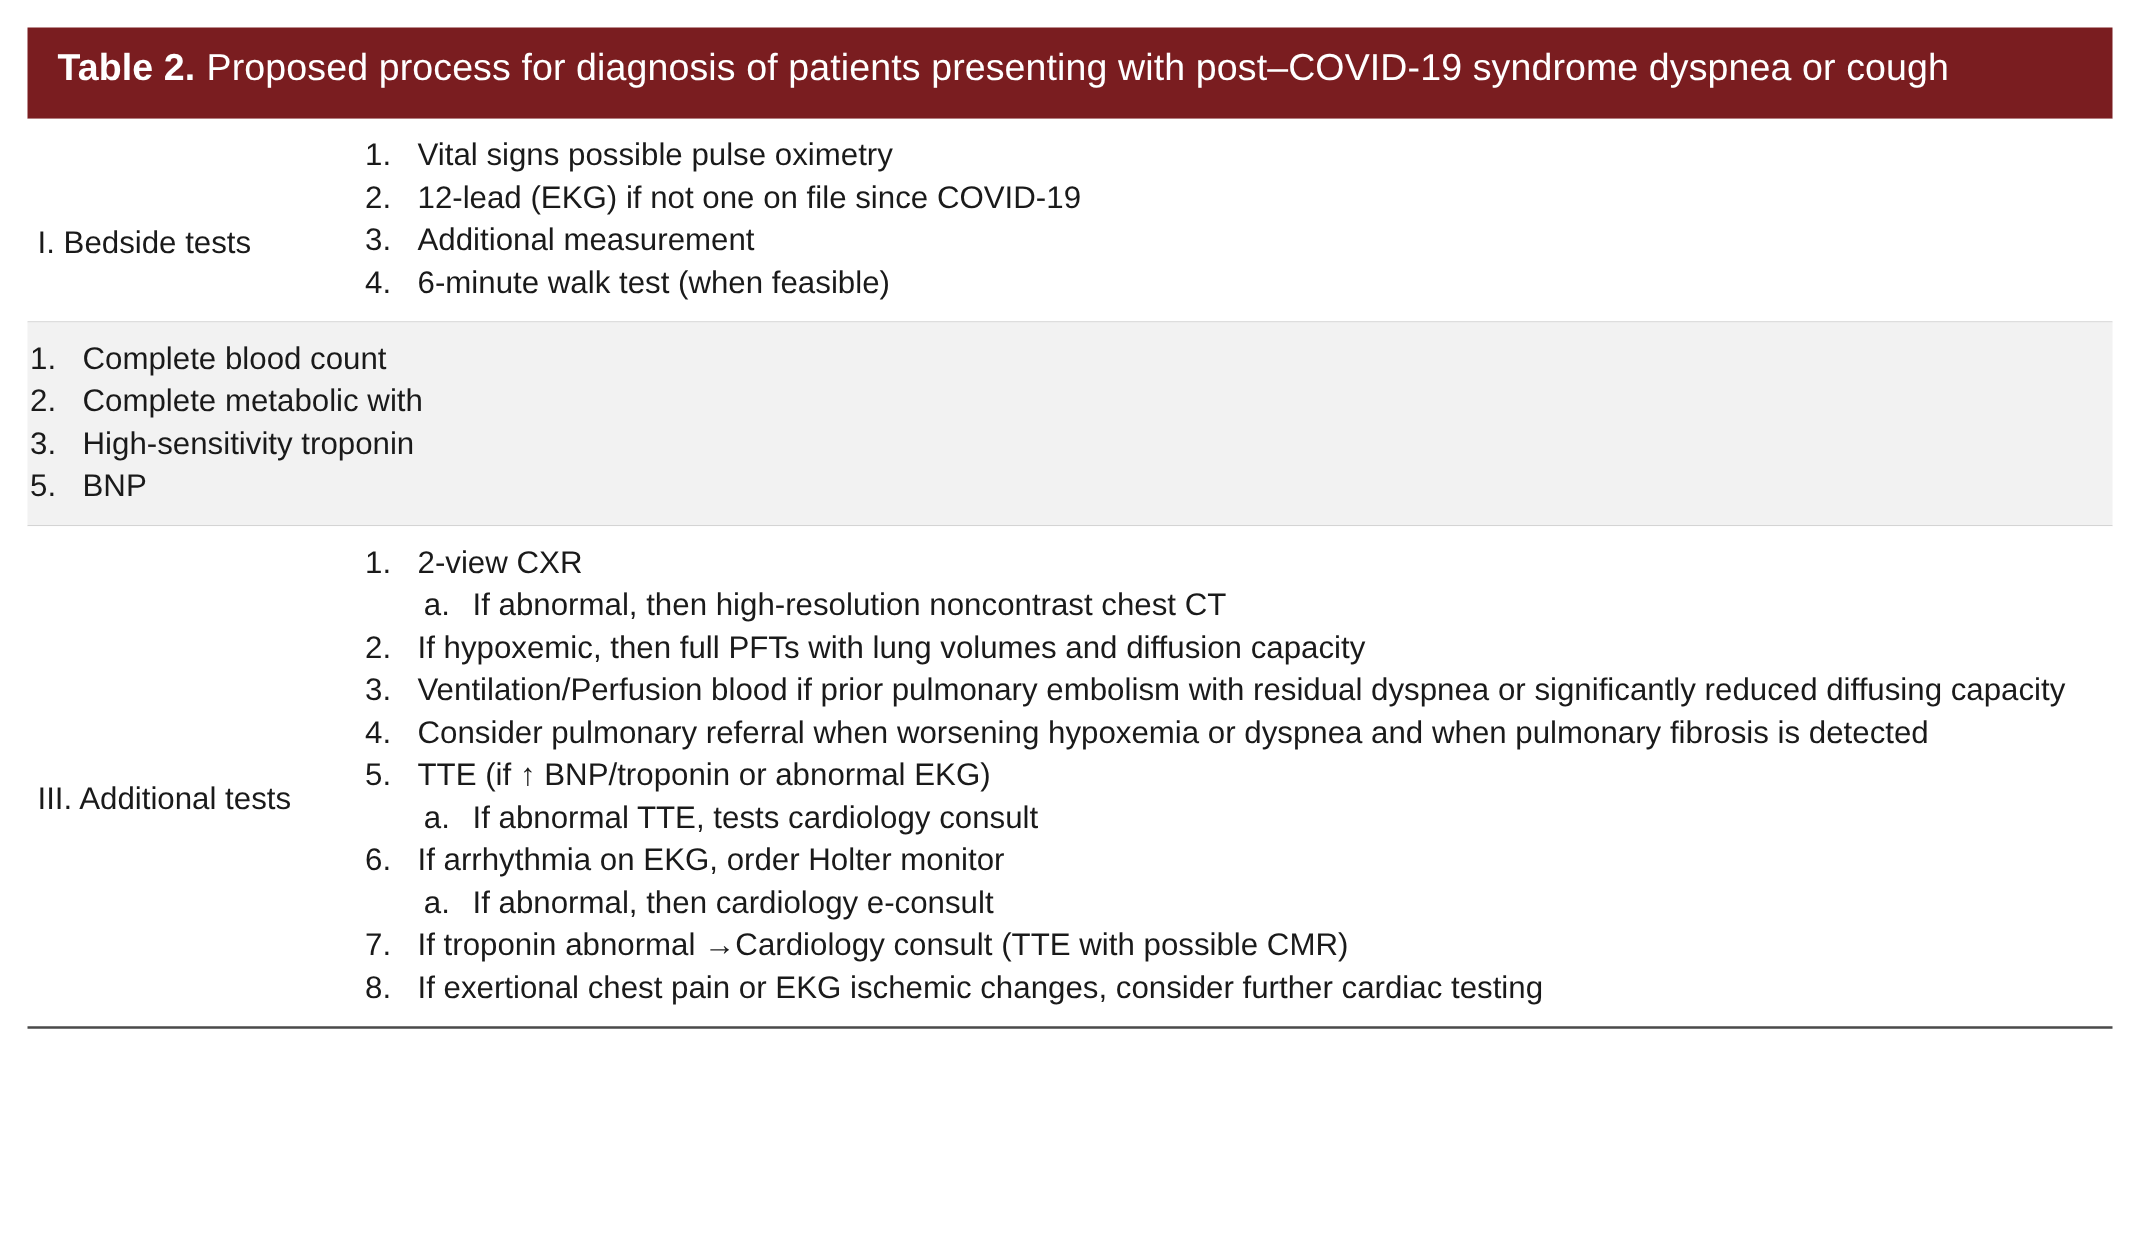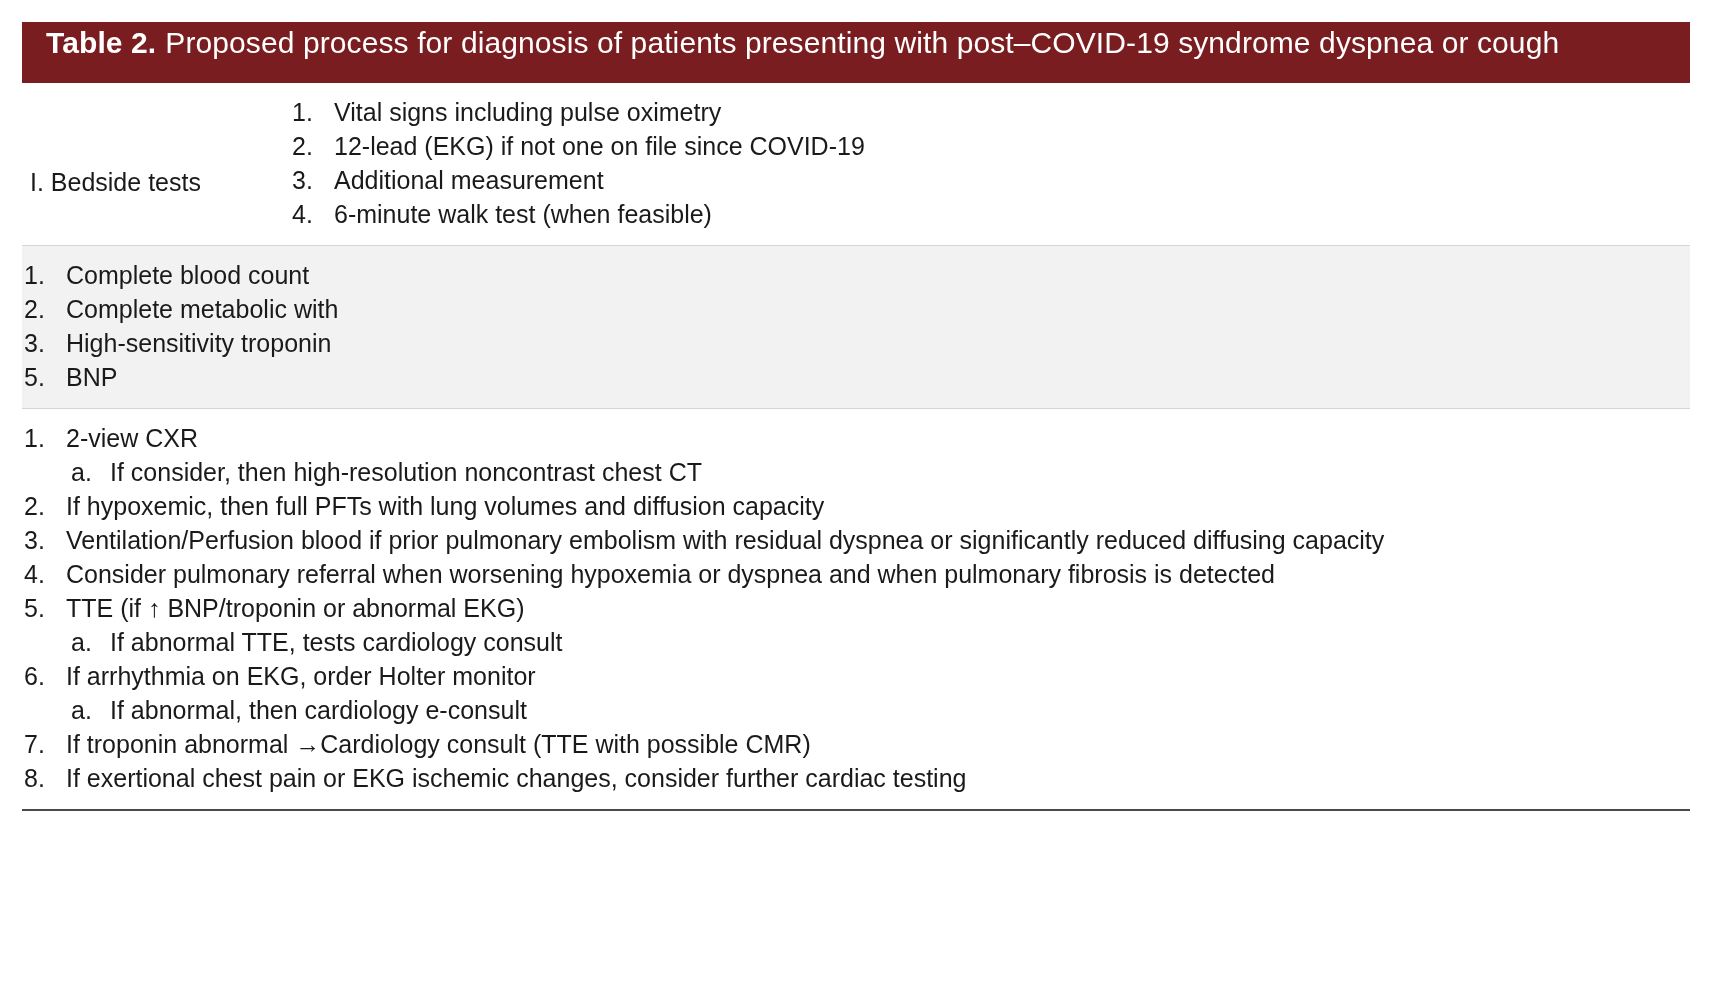--- a/index.html
+++ b/index.html
@@ -19,21 +19,21 @@
     position: absolute;
     left: 22px;
     top: 22px;
     width: 1668px;
   }
 
   
   .table-header {
     background: #7a1d20;
     color: #ffffff;
-    padding: 0 24px 20px 24px;
+    padding: 12px 24px 20px 24px;
     box-sizing: border-box;
     width: 100%;
   }
   .table-header .title-line {
     font-size: 30px;
     line-height: 41px;
     letter-spacing: 0.1px;
   }
   .table-label {
     font-weight: bold;
@@ -110,21 +110,21 @@
       <span class="table-label">Table 2.</span><span class="table-caption">Proposed process for diagnosis of patients presenting with post–COVID-19 syndrome dyspnea or cough</span>
     </div>
   </div>
 
   <div class="table-body" id="table-body">
       <div class="trow plain">
         <div class="cell-category">I. Bedside tests</div>
         <div class="cell-items">
           <div class="item">
             <span class="marker">1.</span>
-            <span class="itext">Vital signs including pulse oximetry</span>
+            <span class="itext">Vital signs possible pulse oximetry</span>
           </div>
           <div class="item">
             <span class="marker">2.</span>
             <span class="itext">12-lead (EKG) if not one on file since COVID-19</span>
           </div>
           <div class="item">
             <span class="marker">3.</span>
             <span class="itext">Additional measurement</span>
           </div>
           <div class="item">
@@ -149,28 +149,29 @@
             <span class="itext">High-sensitivity troponin</span>
           </div>
           <div class="item">
             <span class="marker">5.</span>
             <span class="itext">BNP</span>
           </div>
         </div>
       </div>
       <div class="row-divider"></div>
       <div class="trow plain">
+        <div class="cell-category">III. Additional tests</div>
         <div class="cell-items">
           <div class="item">
             <span class="marker">1.</span>
             <span class="itext">2-view CXR</span>
           </div>
           <div class="item sub">
             <span class="marker">a.</span>
-            <span class="itext">If consider, then high-resolution noncontrast chest CT</span>
+            <span class="itext">If abnormal, then high-resolution noncontrast chest CT</span>
           </div>
           <div class="item">
             <span class="marker">2.</span>
             <span class="itext">If hypoxemic, then full PFTs with lung volumes and diffusion capacity</span>
           </div>
           <div class="item">
             <span class="marker">3.</span>
             <span class="itext">Ventilation/Perfusion blood if prior pulmonary embolism with residual dyspnea or significantly reduced diffusing capacity</span>
           </div>
           <div class="item">

